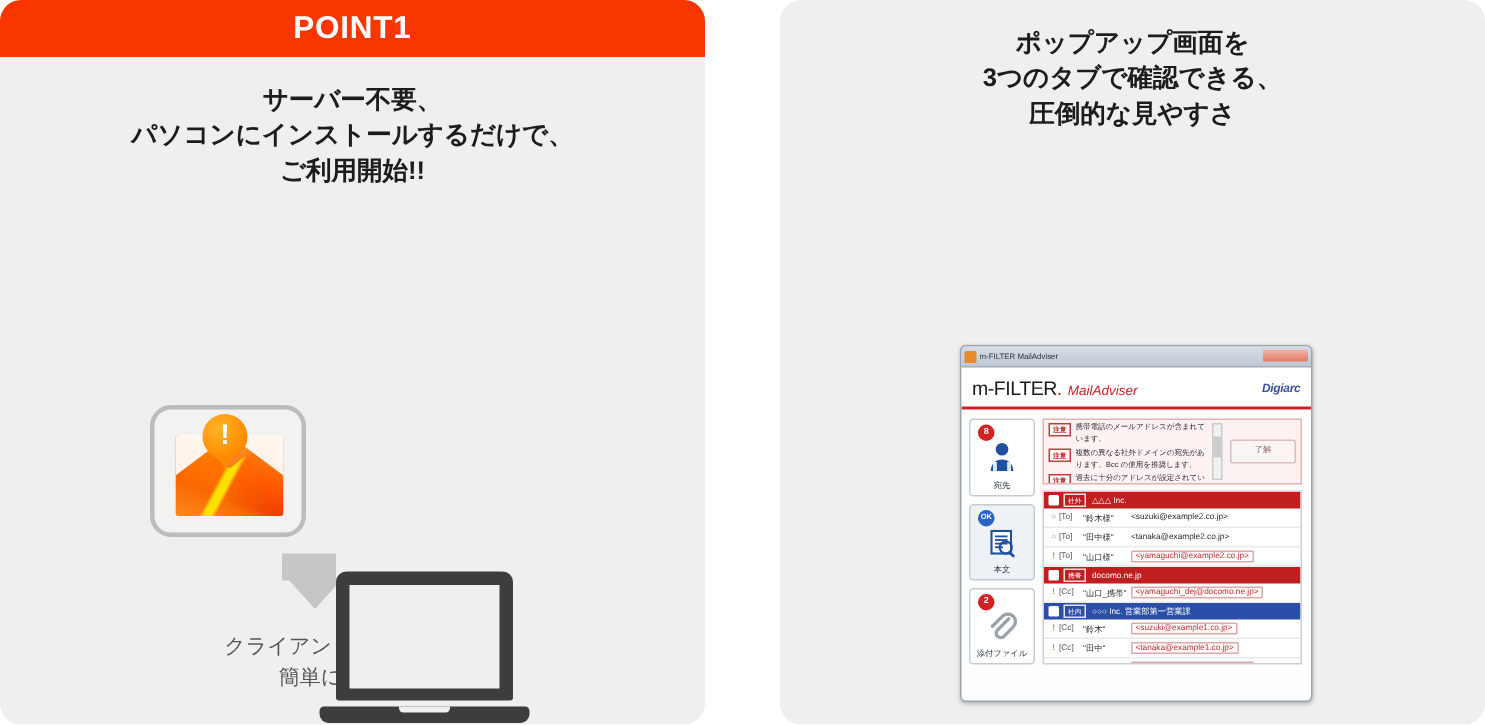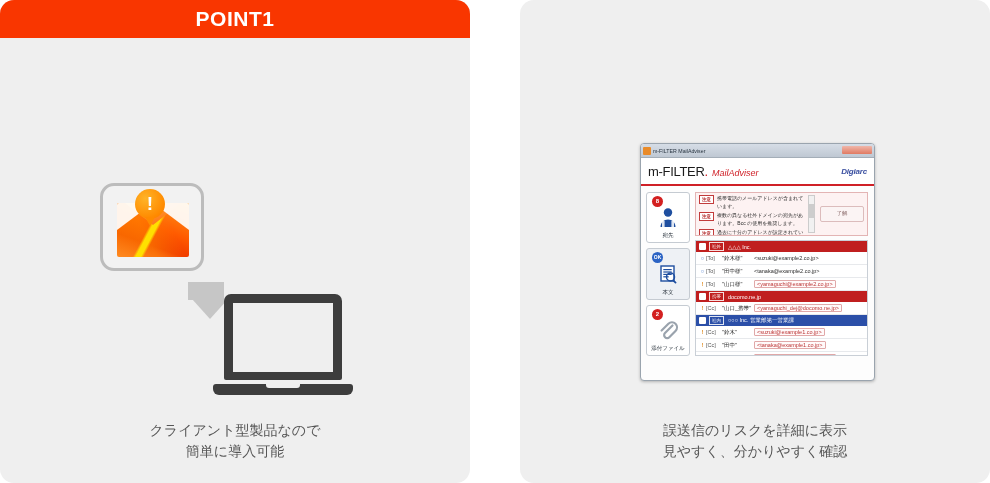--- a/index.html
+++ b/index.html
@@ -452,20 +452,23 @@
     gap: 6px;
   }
 </style>
 </head>
 <body>
 
 <div class="stage">
 
   <section class="panel">
     <div class="panel-header">POINT1</div>
+    <div class="panel-title">サーバー不要、
+パソコンにインストールするだけで、
+ご利用開始!!</div>
 
     <div class="panel-body">
       <div class="illus1">
 
         <div class="mail-card">
           <div class="mail-art">
             <div class="mail-inner"></div>
             <div class="mail-flapL"></div>
             <div class="mail-flapR"></div>
           </div>
@@ -487,20 +490,23 @@
         </div>
 
       </div>
     </div>
 
     <div class="panel-caption">クライアント型製品なので
 簡単に導入可能</div>
   </section>
 
   <section class="panel">
+    <div class="panel-title">ポップアップ画面を
+3つのタブで確認できる、
+圧倒的な見やすさ</div>
 
     <div class="panel-body">
 
       <div class="shot">
 
         <div class="shot-titlebar">
           <span class="tb-ico"></span>
           <span class="shot-title-text">m-FILTER MailAdviser</span>
           <span class="win-btns"></span>
         </div>

